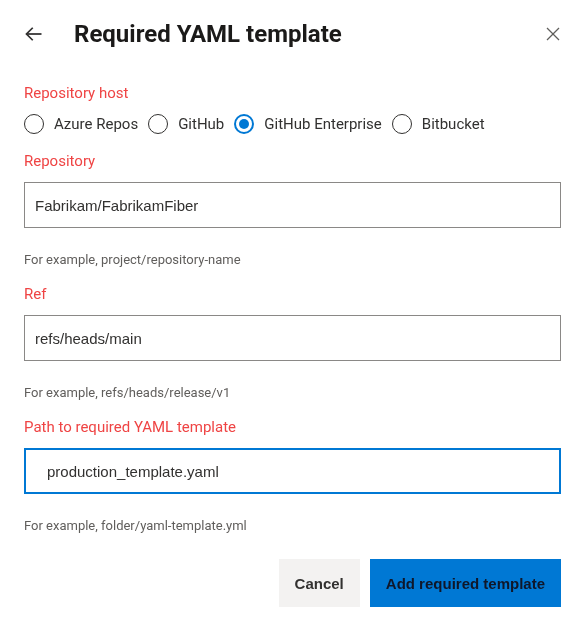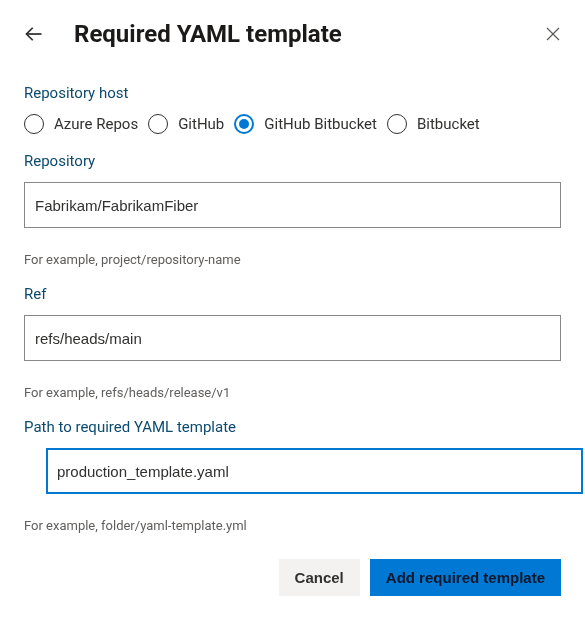--- a/index.html
+++ b/index.html
@@ -31,21 +31,21 @@
       flex: 1;
     }
     .close {
       width: 16px;
       height: 16px;
       cursor: pointer;
       color: #605e5c;
     }
     .section-label {
       font-size: 15px;
-      color: #0c4a6e;
+      color: #ef4444;
       margin-bottom: 12px;
       margin-top: 18px;
     }
     .first-label { margin-top: 0; }
     .radio-group { display: flex; flex-direction: row; gap: 10px; margin-bottom: 6px; }
     .radio-item {
       display: flex;
       align-items: center;
       gap: 10px;
       cursor: pointer;
@@ -81,36 +81,35 @@
       height: 46px;
       border: 1px solid #8a8886;
       padding: 0 10px;
       font-size: 15px;
       color: #323130;
       background: #fff;
       outline: none;
     }
     .text-input.focused {
       border: 2px solid #0078d4;
-      padding: 0 9px;
-      margin-left: 22px;
+      padding: 0 21px;
     }
     .helper {
       font-size: 13px;
       color: #605e5c;
       margin-top: 24px;
     }
     .footer {
       display: flex;
       justify-content: flex-end;
       gap: 10px;
       margin-top: 26px;
     }
     .btn {
-      height: 37px;
+      height: 48px;
       padding: 0 16px;
       font-size: 15px;
       font-weight: 600;
       border: none;
       cursor: pointer;
     }
     .btn-secondary {
       background: #f3f2f1;
       color: #323130;
     }
@@ -142,21 +141,21 @@
   <div class="radio-item">
     <div class="radio-circle"></div>
     <span class="radio-label">Azure Repos</span>
   </div>
   <div class="radio-item">
     <div class="radio-circle"></div>
     <span class="radio-label">GitHub</span>
   </div>
   <div class="radio-item">
     <div class="radio-circle selected"></div>
-    <span class="radio-label">GitHub Bitbucket</span>
+    <span class="radio-label">GitHub Enterprise</span>
   </div>
   <div class="radio-item">
     <div class="radio-circle"></div>
     <span class="radio-label">Bitbucket</span>
   </div>
 </div>
 
 <div class="section-label">Repository</div>
 <input class="text-input" type="text" value="Fabrikam/FabrikamFiber" style="">
 <div class="helper">For example, project/repository-name</div>

